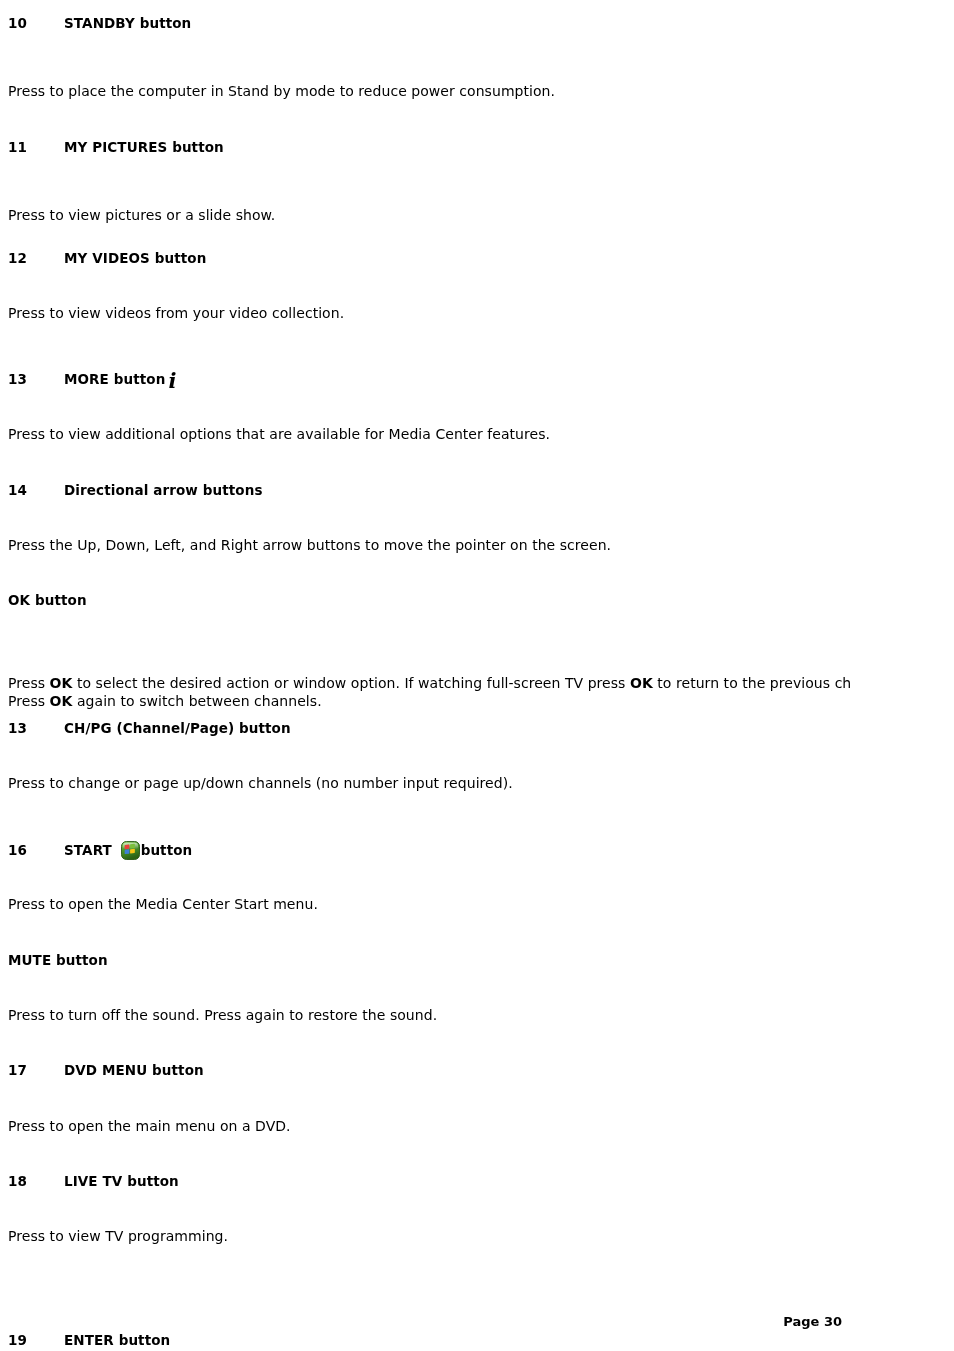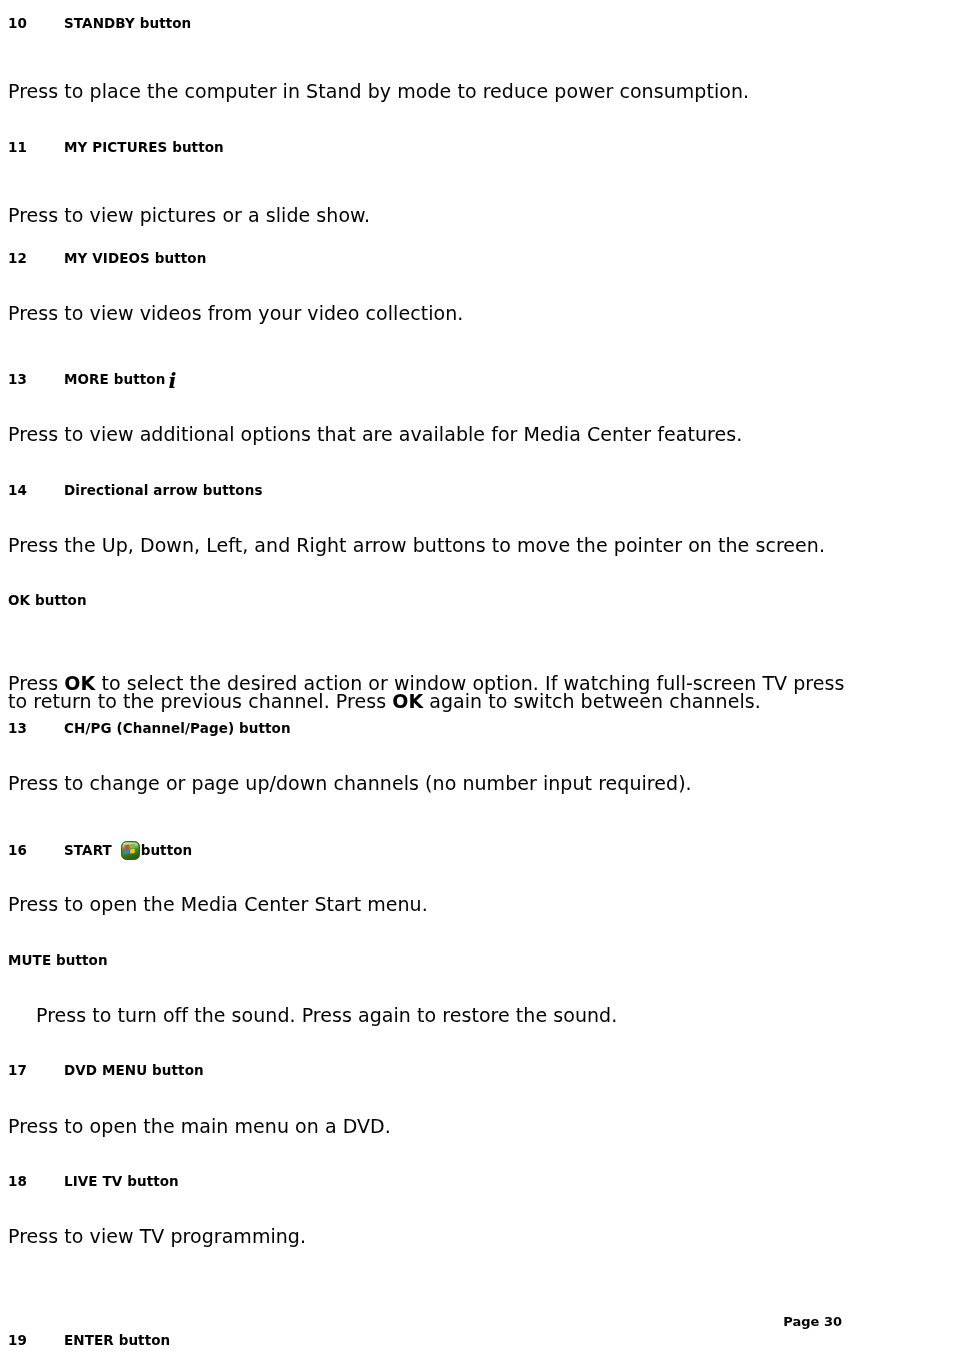--- a/index.html
+++ b/index.html
@@ -53,21 +53,21 @@
     width: 56px;
     font-weight: bold;
   }
 
   .heading.no-num {
     padding-left: 0;
   }
 
   
   .body-text {
-    font-size: 19px;
+    font-size: 14px;
     font-weight: normal;
     line-height: 17.5px;
     margin: 0;
     padding: 0;
     letter-spacing: 0.05px;
   }
   .body-text b { font-weight: bold; }
 
   
   .more-i {
@@ -173,21 +173,21 @@
           <rect x="0" y="6.2" width="6.0" height="5.4" rx="0.7" fill="#3d7fd6"></rect>
           <rect x="6.9" y="6.2" width="6.0" height="5.4" rx="0.7" fill="#f5c518"></rect>
         </g>
       </svg></span><span>button</span></p>
     </div>
     <p class="body-text abs" style="top:881px;">Press to open the Media Center Start menu.</p>
 
     <div class="entry abs" style="top:937px;">
       <p class="heading no-num">MUTE button</p>
     </div>
-    <p class="body-text abs" style="top:992px;margin-left:28px;">Press to turn off the sound. Press again to restore the sound.</p>
+    <p class="body-text abs" style="top:992px;">Press to turn off the sound. Press again to restore the sound.</p>
 
     <div class="entry abs" style="top:1047px;">
       <p class="heading"><span class="num">17</span><span>DVD MENU button</span></p>
     </div>
     <p class="body-text abs" style="top:1103px;">Press to open the main menu on a DVD.</p>
 
     <div class="entry abs" style="top:1158px;">
       <p class="heading"><span class="num">18</span><span>LIVE TV button</span></p>
     </div>
     <p class="body-text abs" style="top:1213px;">Press to view TV programming.</p>

